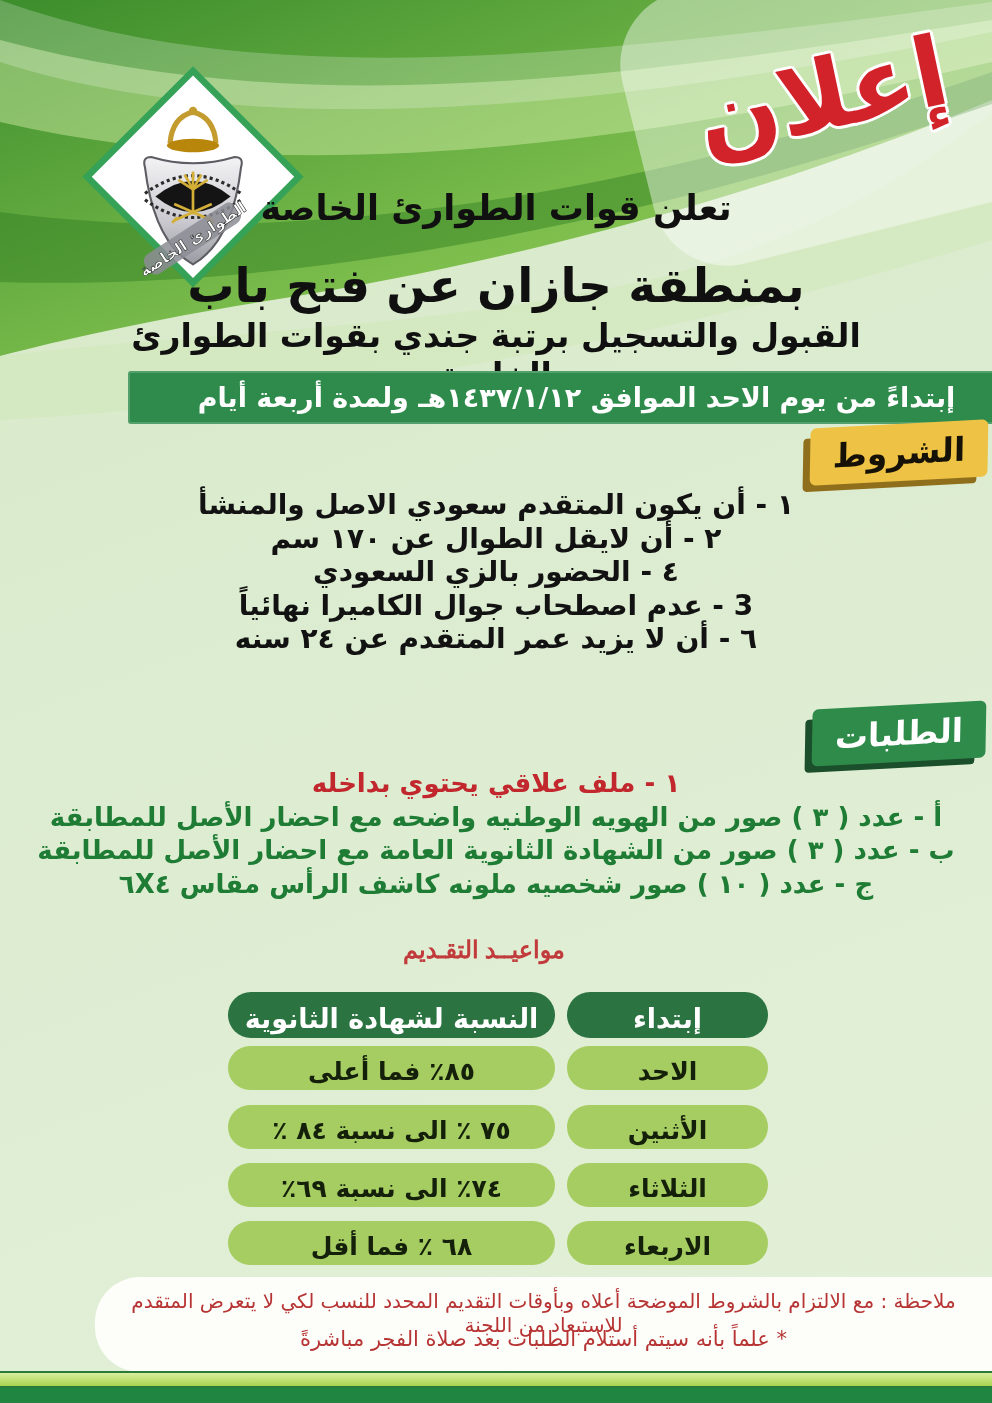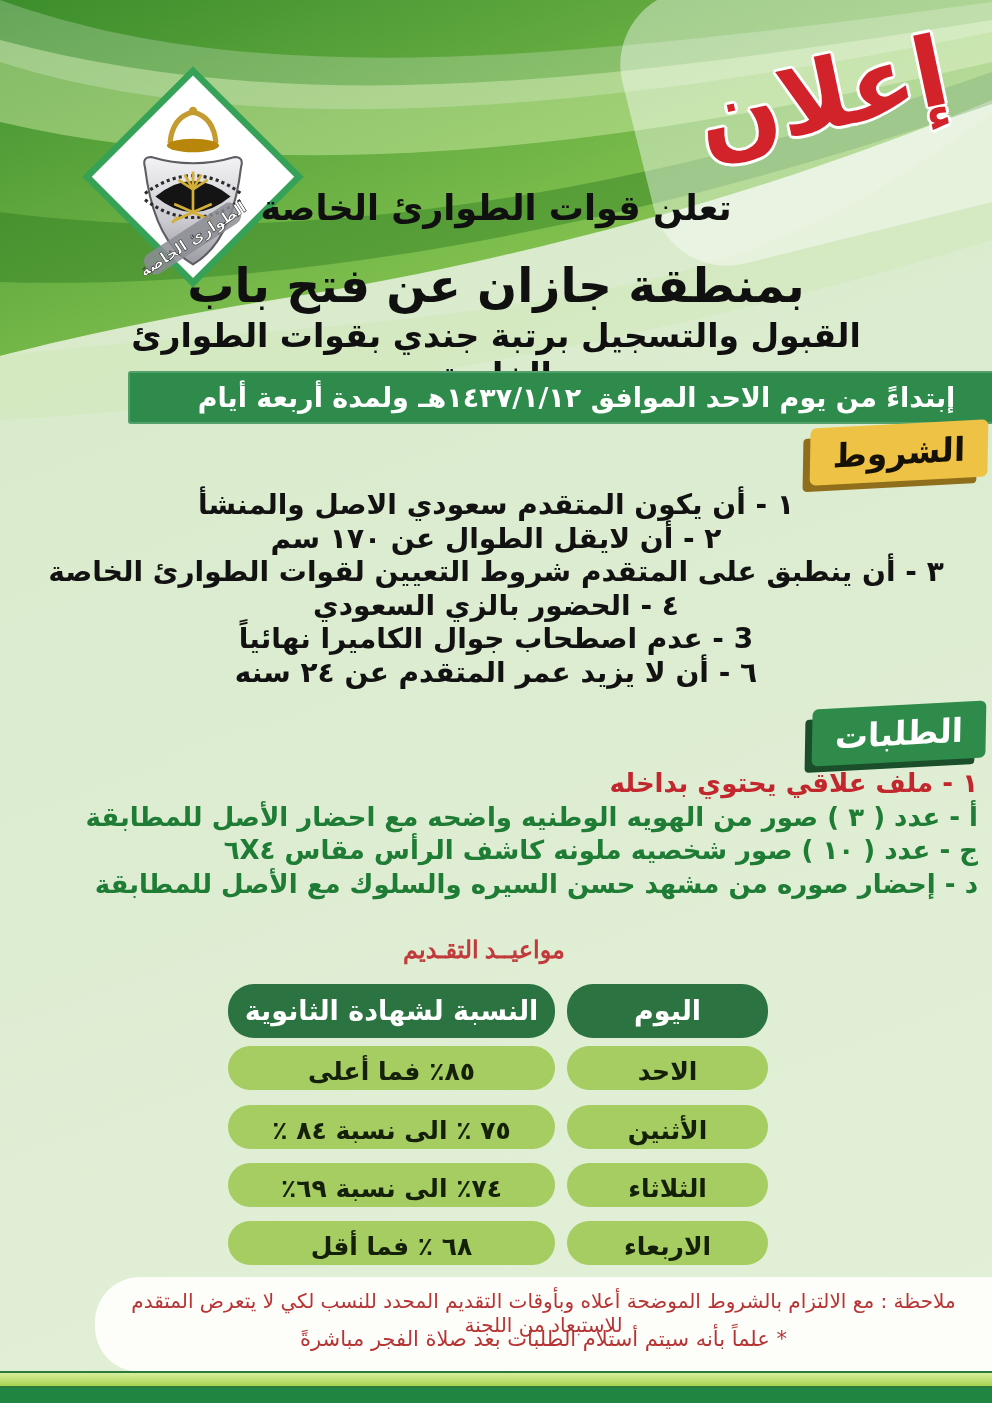--- a/index.html
+++ b/index.html
@@ -31,29 +31,29 @@
     box-shadow:inset 0 0 0 2px rgba(255,255,255,.18);}
   
   .tag{height:57px;text-align:center;font-weight:bold;font-size:33px;line-height:57px;border-radius:6px;}
   #tag-shurut{right:4px;top:424px;width:178px;background:#eec244;color:#151106;
     transform:rotate(-3deg) skewX(-4deg);box-shadow:-9px 8px 0 -2px #8f6f1c;}
   #tag-talabat{right:6px;top:705px;width:174px;background:#2e8b4a;color:#ffffff;
     transform:rotate(-3deg) skewX(-4deg);box-shadow:-9px 8px 0 -2px #1b4f2b;}
   
   #conditions-list{right:14px;top:488px;width:964px;text-align:center;color:#121212;
     font-weight:bold;font-size:28px;line-height:33.5px;}
-  #requirements-list{right:14px;top:767px;width:964px;text-align:right;font-weight:bold;
+  #requirements-list{right:14px;top:767px;width:964px;text-align:center;font-weight:bold;
     font-size:26px;line-height:33.5px;}
   .req-intro{color:#c1272d;}
   .req-item{color:#1e7c35;}
   
   #schedule-heading{left:164px;top:936px;width:640px;text-align:center;color:#c23b3c;
     font-weight:bold;font-size:24px;font-family:Liberation Serif, serif;}
   .cell{position:absolute;font-weight:bold;text-align:center;border-radius:26px;}
-  .hdr{background:#2b7340;color:#ffffff;height:54px;line-height:54px;font-size:27px;}
+  .hdr{background:#2b7340;color:#ffffff;height:46px;line-height:54px;font-size:27px;margin-top:8px;}
   .row-cell{background:#a6cd62;color:#15200a;height:44px;line-height:52px;font-size:25px;}
   .col-day{left:567px;width:201px;}
   .col-pct{left:228px;width:327px;}
   
   #note-box{left:95px;top:1277px;width:897px;height:95px;background:#fdfdfa;
     border-radius:45px 0 0 45px;}
   #note-box .nline{position:absolute;left:10px;width:877px;text-align:center;color:#b73434;font-weight:normal;}
   #note-line1{top:12px;font-size:20px;}
   #note-line2{top:50px;font-size:21px;}
   
@@ -128,37 +128,36 @@
   <div id="title1" class="abs title">تعلن قوات الطوارئ الخاصة</div>
   <div id="title2" class="abs title">بمنطقة جازان عن فتح باب</div>
   <div id="title3" class="abs title">القبول والتسجيل برتبة جندي بقوات الطوارئ الخاصة</div>
 
   <div id="date-banner" class="abs">إبتداءً من يوم الاحد الموافق ١٤٣٧/١/١٢هـ ولمدة أربعة أيام</div>
 
   <div id="tag-shurut" class="abs tag">الشروط</div>
   <div id="conditions-list" class="abs">
     <div class="cond">١ - أن يكون المتقدم سعودي الاصل والمنشأ</div>
     <div class="cond">٢ - أن لايقل الطوال عن ١٧٠ سم</div>
-    <div class="cond">٣ - أن ينطبق على المتقدم شروط  التعيين لقوات الطوارئ الخاصة</div>
     <div class="cond">٤ - الحضور بالزي السعودي</div>
     <div class="cond">3 - عدم اصطحاب جوال الكاميرا نهائياً</div>
     <div class="cond">٦ - أن لا يزيد عمر المتقدم عن ٢٤ سنه</div>
   </div>
 
   <div id="tag-talabat" class="abs tag">الطلبات</div>
   <div id="requirements-list" class="abs">
     <div class="req-intro">١ - ملف علاقي  يحتوي بداخله</div>
     <div class="req-item">أ - عدد ( ٣ ) صور من الهويه الوطنيه واضحه مع احضار الأصل للمطابقة</div>
+    <div class="req-item">ب - عدد ( ٣ ) صور من الشهادة الثانوية العامة مع احضار الأصل للمطابقة</div>
     <div class="req-item">ج - عدد ( ١٠ ) صور شخصيه ملونه كاشف الرأس مقاس ٦X٤</div>
-    <div class="req-item">د - إحضار صوره من مشهد حسن السيره والسلوك مع الأصل للمطابقة</div>
   </div>
 
   <div id="schedule-heading" class="abs">مواعيــد التقـديم</div>
 
-  <div class="cell hdr col-day" style="top:984px;">اليوم</div>
+  <div class="cell hdr col-day" style="top:984px;">إبتداء</div>
   <div class="cell hdr col-pct" style="top:984px;">النسبة لشهادة الثانوية</div>
 
   <div class="cell row-cell col-day" style="top:1046px;">الاحد ١٤٣٧/١/١٢هـ</div>
   <div class="cell row-cell col-pct" style="top:1046px;">٨٥٪ فما أعلى</div>
 
   <div class="cell row-cell col-day" style="top:1105px;">الأثنين ١٤٣٧/١/١٣هـ</div>
   <div class="cell row-cell col-pct" style="top:1105px;">٧٥ ٪ الى نسبة ٨٤ ٪</div>
 
   <div class="cell row-cell col-day" style="top:1163px;">الثلاثاء ١٤٣٧/١/١٤هـ</div>
   <div class="cell row-cell col-pct" style="top:1163px;">٧٤٪ الى نسبة ٦٩٪</div>

